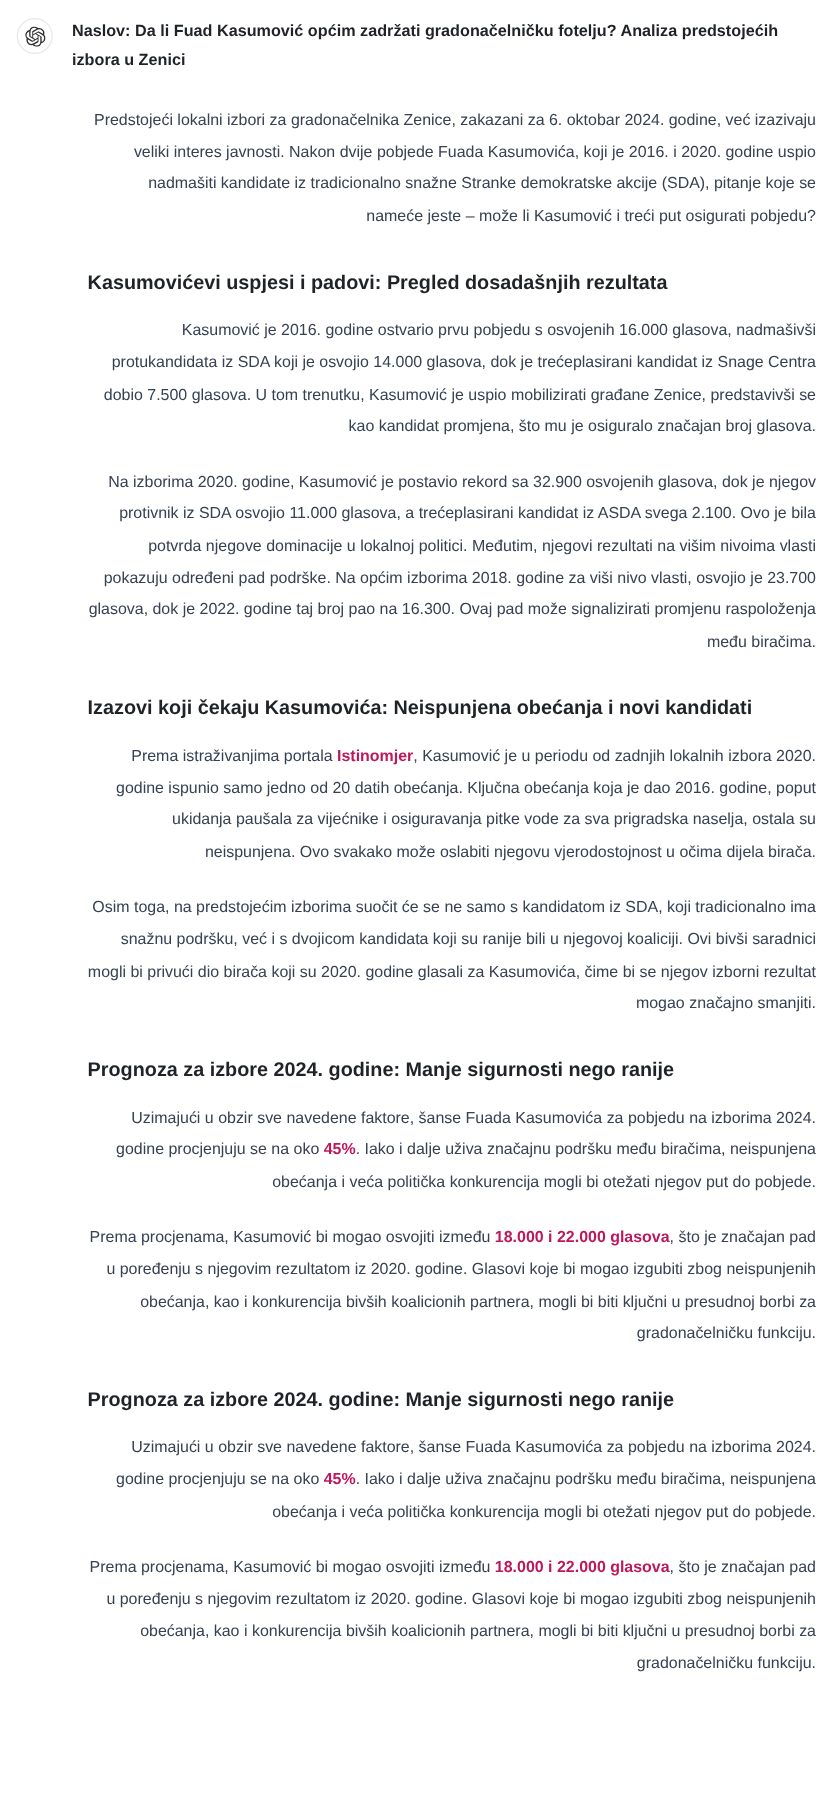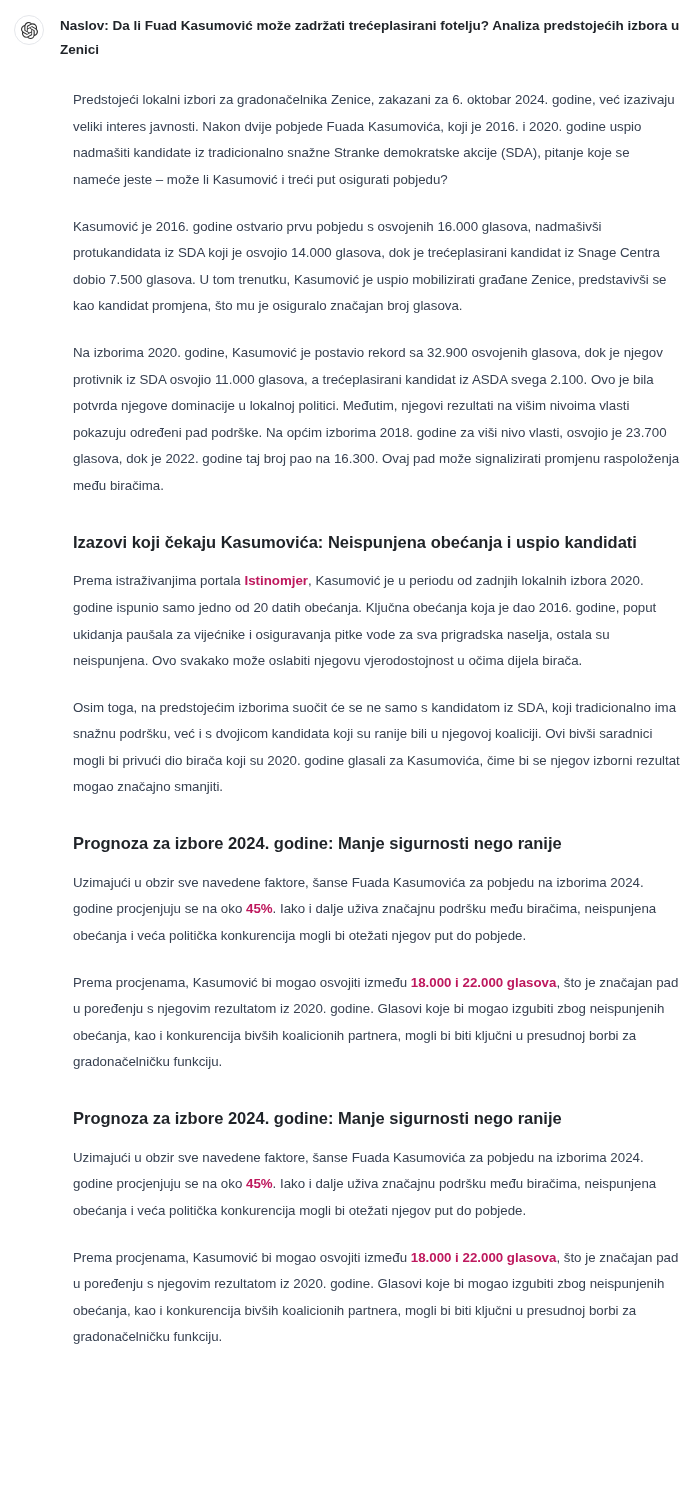--- a/index.html
+++ b/index.html
@@ -53,20 +53,21 @@
   }
   .body {
     padding-left: 59px;
     padding-right: 6px;
   }
   p.para {
     font-size: 13.3px;
     line-height: 2.0;
     margin: 0 0 20px 0;
     color: #374151;
+    text-align: right;
   }
   p.para:first-child { margin-top: 26px; }
   h3.section {
     font-size: 16.5px;
     font-weight: bold;
     line-height: 1.5;
     color: #1f2328;
     margin: 30px 0 14px 0;
   }
   strong { font-weight: bold; color: #be185d; }
@@ -76,29 +77,30 @@
 
 <div class="message">
 
   <div class="msg-head">
     <div class="avatar">
       <svg width="17" height="17" viewBox="0 0 24 24" aria-hidden="true">
         <path fill="#2f2f2f" d="M22.28 9.82a5.98 5.98 0 0 0-.52-4.91 6.05 6.05 0 0 0-6.51-2.9A6.06 6.06 0 0 0 4.98 4.18a5.98 5.98 0 0 0-4 2.9 6.05 6.05 0 0 0 .75 7.1 5.98 5.98 0 0 0 .51 4.91 6.05 6.05 0 0 0 6.52 2.9A5.98 5.98 0 0 0 13.26 24a6.06 6.06 0 0 0 5.77-4.21 5.99 5.99 0 0 0 4-2.9 6.06 6.06 0 0 0-.75-7.07Zm-9.02 12.6a4.48 4.48 0 0 1-2.88-1.04l.14-.08 4.78-2.76a.8.8 0 0 0 .39-.68v-6.74l2.02 1.17a.07.07 0 0 1 .04.05v5.58a4.5 4.5 0 0 1-4.5 4.5ZM3.6 18.3a4.47 4.47 0 0 1-.54-3.01l.14.09 4.79 2.76a.78.78 0 0 0 .78 0l5.84-3.37v2.33a.08.08 0 0 1-.03.06L9.74 19.95a4.5 4.5 0 0 1-6.14-1.65ZM2.34 7.9a4.48 4.48 0 0 1 2.34-1.97V11.6a.77.77 0 0 0 .38.67l5.82 3.36L8.86 16.8a.07.07 0 0 1-.07 0l-4.84-2.79A4.5 4.5 0 0 1 2.34 7.9Zm16.6 3.87-5.83-3.4L15.13 7.2a.07.07 0 0 1 .07 0l4.84 2.8a4.49 4.49 0 0 1-.68 8.1v-5.66a.8.8 0 0 0-.42-.67Zm2.01-3.02-.14-.09-4.78-2.79a.78.78 0 0 0-.79 0L9.4 9.23V6.9a.07.07 0 0 1 .03-.06l4.84-2.79a4.5 4.5 0 0 1 6.68 4.66ZM8.3 12.86l-2.02-1.16a.08.08 0 0 1-.04-.06V6.07a4.5 4.5 0 0 1 7.38-3.45l-.14.08L8.7 5.46a.8.8 0 0 0-.39.68l-.01 6.72Zm1.1-2.37 2.6-1.5 2.6 1.5v3l-2.6 1.5-2.6-1.5v-3Z"></path>
       </svg>
     </div>
     <div class="head-text">
-      <div class="title">Naslov: Da li Fuad Kasumović može zadržati trećeplasirani fotelju? Analiza predstojećih izbora u Zenici</div>
+      <div class="title">Naslov: Da li Fuad Kasumović općim zadržati gradonačelničku fotelju? Analiza predstojećih izbora u Zenici</div>
     </div>
   </div>
 
   <div class="body">
       <p class="para"><span>Predstojeći lokalni izbori za gradonačelnika Zenice, zakazani za 6. oktobar 2024. godine, već izazivaju veliki interes javnosti. Nakon dvije pobjede Fuada Kasumovića, koji je 2016. i 2020. godine uspio nadmašiti kandidate iz tradicionalno snažne Stranke demokratske akcije (SDA), pitanje koje se nameće jeste – može li Kasumović i treći put osigurati pobjedu?</span></p>
+      <h3 class="section">Kasumovićevi uspjesi i padovi: Pregled dosadašnjih rezultata</h3>
       <p class="para"><span>Kasumović je 2016. godine ostvario prvu pobjedu s osvojenih 16.000 glasova, nadmašivši protukandidata iz SDA koji je osvojio 14.000 glasova, dok je trećeplasirani kandidat iz Snage Centra dobio 7.500 glasova. U tom trenutku, Kasumović je uspio mobilizirati građane Zenice, predstavivši se kao kandidat promjena, što mu je osiguralo značajan broj glasova.</span></p>
       <p class="para"><span>Na izborima 2020. godine, Kasumović je postavio rekord sa 32.900 osvojenih glasova, dok je njegov protivnik iz SDA osvojio 11.000 glasova, a trećeplasirani kandidat iz ASDA svega 2.100. Ovo je bila potvrda njegove dominacije u lokalnoj politici. Međutim, njegovi rezultati na višim nivoima vlasti pokazuju određeni pad podrške. Na općim izborima 2018. godine za viši nivo vlasti, osvojio je 23.700 glasova, dok je 2022. godine taj broj pao na 16.300. Ovaj pad može signalizirati promjenu raspoloženja među biračima.</span></p>
-      <h3 class="section">Izazovi koji čekaju Kasumovića: Neispunjena obećanja i uspio kandidati</h3>
+      <h3 class="section">Izazovi koji čekaju Kasumovića: Neispunjena obećanja i novi kandidati</h3>
       <p class="para"><span>Prema istraživanjima portala </span><strong>Istinomjer</strong><span>, Kasumović je u periodu od zadnjih lokalnih izbora 2020. godine ispunio samo jedno od 20 datih obećanja. Ključna obećanja koja je dao 2016. godine, poput ukidanja paušala za vijećnike i osiguravanja pitke vode za sva prigradska naselja, ostala su neispunjena. Ovo svakako može oslabiti njegovu vjerodostojnost u očima dijela birača.</span></p>
       <p class="para"><span>Osim toga, na predstojećim izborima suočit će se ne samo s kandidatom iz SDA, koji tradicionalno ima snažnu podršku, već i s dvojicom kandidata koji su ranije bili u njegovoj koaliciji. Ovi bivši saradnici mogli bi privući dio birača koji su 2020. godine glasali za Kasumovića, čime bi se njegov izborni rezultat mogao značajno smanjiti.</span></p>
       <h3 class="section">Prognoza za izbore 2024. godine: Manje sigurnosti nego ranije</h3>
       <p class="para"><span>Uzimajući u obzir sve navedene faktore, šanse Fuada Kasumovića za pobjedu na izborima 2024. godine procjenjuju se na oko </span><strong>45%</strong><span>. Iako i dalje uživa značajnu podršku među biračima, neispunjena obećanja i veća politička konkurencija mogli bi otežati njegov put do pobjede.</span></p>
       <p class="para"><span>Prema procjenama, Kasumović bi mogao osvojiti između </span><strong>18.000 i 22.000 glasova</strong><span>, što je značajan pad u poređenju s njegovim rezultatom iz 2020. godine. Glasovi koje bi mogao izgubiti zbog neispunjenih obećanja, kao i konkurencija bivših koalicionih partnera, mogli bi biti ključni u presudnoj borbi za gradonačelničku funkciju.</span></p>
       <h3 class="section">Prognoza za izbore 2024. godine: Manje sigurnosti nego ranije</h3>
       <p class="para"><span>Uzimajući u obzir sve navedene faktore, šanse Fuada Kasumovića za pobjedu na izborima 2024. godine procjenjuju se na oko </span><strong>45%</strong><span>. Iako i dalje uživa značajnu podršku među biračima, neispunjena obećanja i veća politička konkurencija mogli bi otežati njegov put do pobjede.</span></p>
       <p class="para"><span>Prema procjenama, Kasumović bi mogao osvojiti između </span><strong>18.000 i 22.000 glasova</strong><span>, što je značajan pad u poređenju s njegovim rezultatom iz 2020. godine. Glasovi koje bi mogao izgubiti zbog neispunjenih obećanja, kao i konkurencija bivših koalicionih partnera, mogli bi biti ključni u presudnoj borbi za gradonačelničku funkciju.</span></p>
     </div>
 

